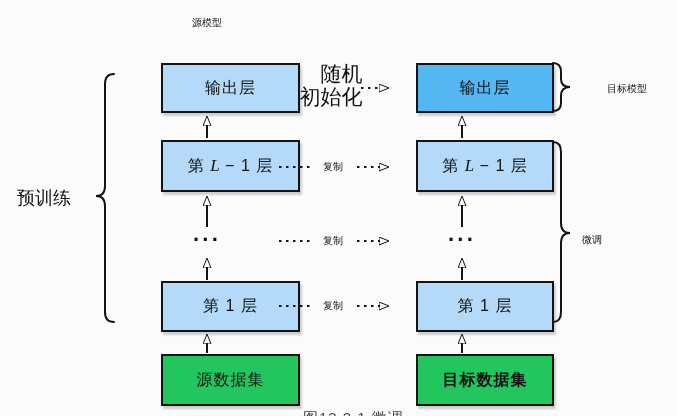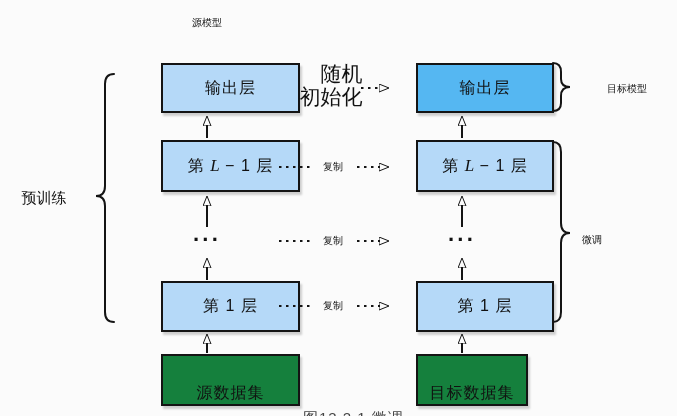--- a/index.html
+++ b/index.html
@@ -10,21 +10,21 @@
   }
   .box{
     position:absolute;display:flex;align-items:center;justify-content:center;
     border:2px solid #141414;font-size:16px;letter-spacing:1px;
     box-shadow:2px 3px 2px rgba(0,0,0,0.18);
     box-sizing:border-box;
     margin-left:23px;
   }
   .light{background:#b5d9f8;}
   .dark{background:#55b7f2;}
-  .white{background:#15803d;align-items:flex-end;}
+  .white{background:#22c55e;}
   .lbl{position:absolute;font-size:10px;white-space:nowrap;}
   .ctr{transform:translate(-50%,-50%);}
   .ctrx{transform:translateX(-50%);}
   .mvar{
     font-family:"Liberation Serif","DejaVu Serif",serif;
     font-style:italic;font-size:17px;letter-spacing:0;
   }
   .dots{font-size:22px;font-weight:bold;letter-spacing:2px;}
   .two-line{text-align:right;line-height:23px;font-size:21px;}
   .two-line span{display:block;}
@@ -56,33 +56,33 @@
   <div class="box dark" style="left:393px;top:63px;width:138px;height:50px;">
     <span>输出层</span>
   </div>
   <div class="box light" style="left:393px;top:140px;width:138px;height:52px;">
     <span><span>第 </span><span class="mvar">L</span><span> − 1 层</span></span>
   </div>
   <div class="lbl dots ctr" style="left:462px;top:240px;">···</div>
   <div class="box light" style="left:393px;top:281px;width:138px;height:51px;">
     <span>第 1 层</span>
   </div>
-  <div class="box white" style="left:393px;top:354px;width:112px;height:52px;">
+  <div class="box white" style="left:393px;top:354px;width:138px;height:52px;font-weight:bold;">
     <span>目标数据集</span>
   </div>
 
   <div class="lbl two-line ctrx" style="left:331px;top:62px;">
     <span>随机</span>
     <span>初始化</span>
   </div>
   <div class="lbl ctr" style="left:333px;top:167px;">复制</div>
   <div class="lbl ctr" style="left:333px;top:241px;">复制</div>
   <div class="lbl ctr" style="left:333px;top:306px;">复制</div>
 
-  <div class="lbl ctr" style="left:44px;top:198px;font-size:15px;">预训练</div>
+  <div class="lbl ctr" style="left:44px;top:198px;font-size:18px;">预训练</div>
   <div class="lbl ctr" style="left:627px;top:89px;">目标模型</div>
   <div class="lbl ctr" style="left:592px;top:240px;">微调</div>
 
   <div class="caption" style="left:303px;top:409px;">图13.2.1 微调</div>
 
   <svg class="overlay" width="677" height="416" viewBox="0 0 677 416">
     <defs>
       <marker id="ah" markerWidth="11" markerHeight="10" refX="1" refY="4" orient="auto" markerUnits="userSpaceOnUse">
         <path d="M0,0 L10,4 L0,8 Z" fill="#141414" stroke="none"></path>
       </marker>

